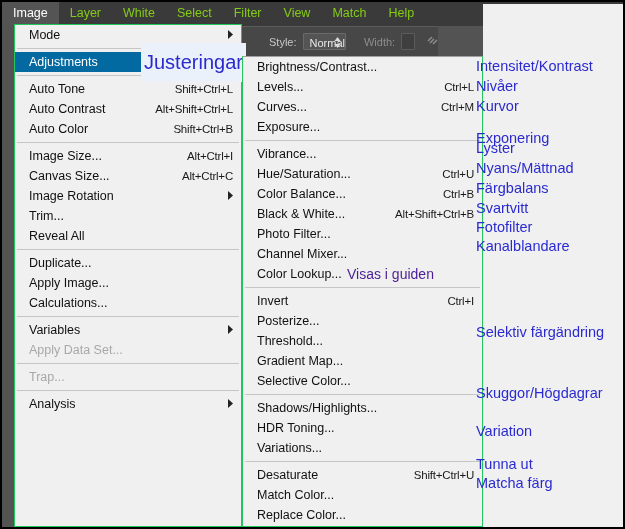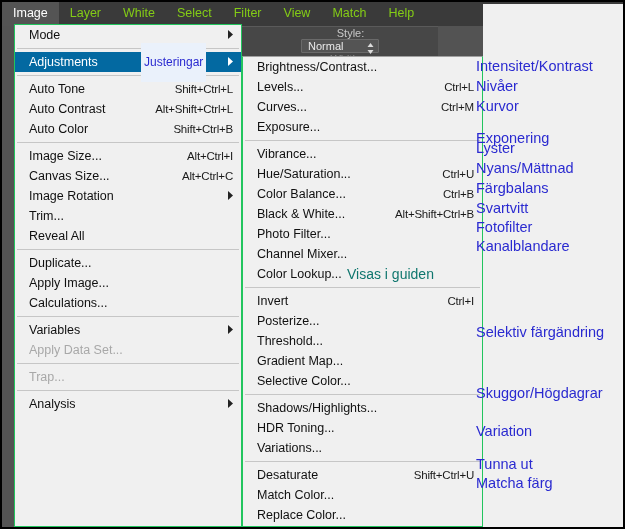--- a/index.html
+++ b/index.html
@@ -63,21 +63,20 @@
     position: absolute;
     left: 240px;
     top: 24px;
     width: 196px;
     height: 30px;
     background: #474747;
     display: flex;
     align-items: center;
     box-sizing: border-box;
     border-top: 1px solid #5a5a5a;
-    flex-direction: column;
   }
   .opt-label {
     color: #c8c8c8;
     font-size: 11px;
     margin-left: 27px;
     margin-right: 6px;
     white-space: nowrap;
   }
   .opt-label.dim {
     color: #8d8d8d;
@@ -186,27 +185,27 @@
   }
   .mrow.selected .label { color: #ffffff; }
   .mrow.selected .arrow { color: #ffffff; }
 
   .mrow .sv-inline {
     position: absolute;
     left: 126px;
     color: #2a2ad0;
     background: #eaf1fb;
     padding: 11px 3px;
-    font-size: 12px;
+    font-size: 20px;
     line-height: 17px;
   }
   .mrow .sv-guide {
     position: absolute;
     left: 104px;
-    color: #0f766e;
+    color: #4c1d95;
     font-size: 14px;
     line-height: 17px;
   }
 
   .msep {
     height: 1px;
     background: #c6c6c6;
     margin: 3px 2px 3px 2px;
   }
 

